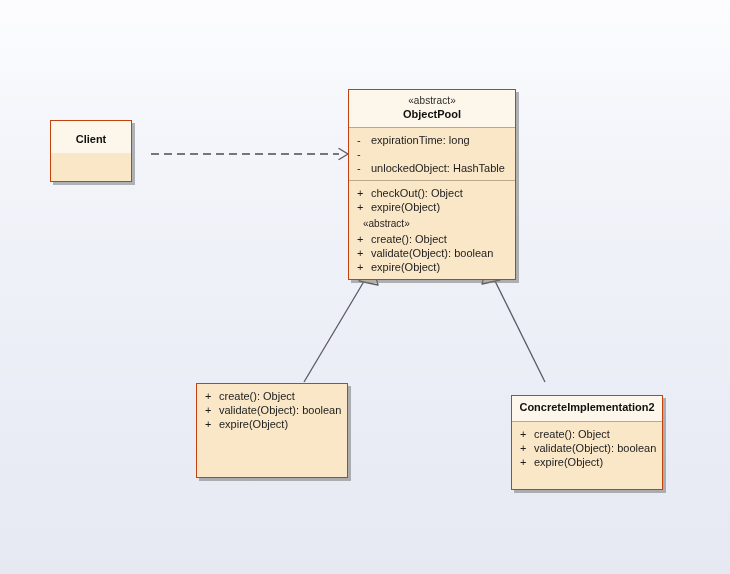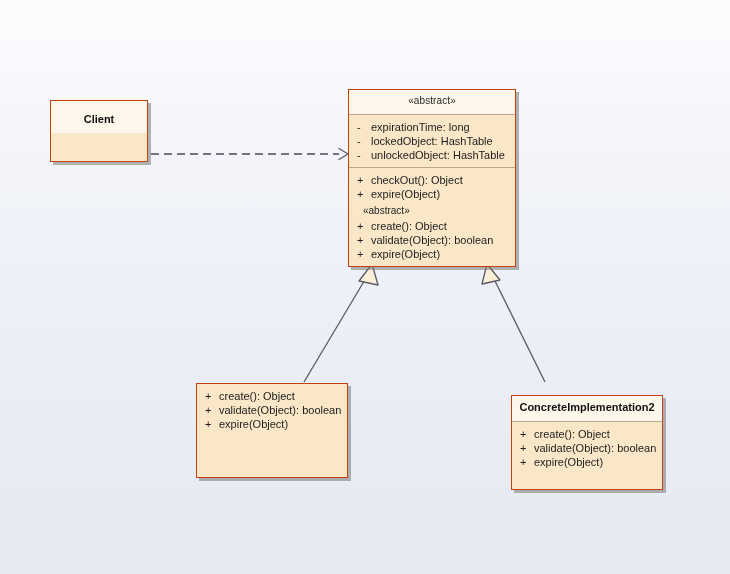--- a/index.html
+++ b/index.html
@@ -101,22 +101,22 @@
     line-height: 15px;
     padding: 2px 0 1px 6px;
     font-size: 10px;
     color: #1D1D1D;
     white-space: nowrap;
   }
 
   
   #client-box {
     left: 50px;
-    top: 100px;
-    width: 98px;
+    top: 120px;
+    width: 82px;
     height: 62px;
   }
   #client-box .uml-header {
     padding-top: 12px;
   }
 
   #objectpool-box {
     left: 348px;
     top: 89px;
     width: 168px;
@@ -164,30 +164,30 @@
   <div class="uml-box" id="client-box">
     <div class="uml-header no-rule">
       <span class="classname">Client</span>
     </div>
   </div>
 
   <div class="uml-box" id="objectpool-box">
 
     <div class="uml-header">
       <span class="stereotype">«abstract»</span>
+      <span class="classname">ObjectPool</span>
     </div>
 
     <div class="uml-compartment">
       <div class="member">
         <span class="vis">-</span>
         <span class="member-text">expirationTime: long</span>
       </div>
       <div class="member">
         <span class="vis">-</span>
-        <span class="member-text">lockedObject: HashTable</span>
       </div>
       <div class="member">
         <span class="vis">-</span>
         <span class="member-text">unlockedObject: HashTable</span>
       </div>
     </div>
 
     <div class="uml-compartment ruled">
       <div class="member">
         <span class="vis">+</span>

